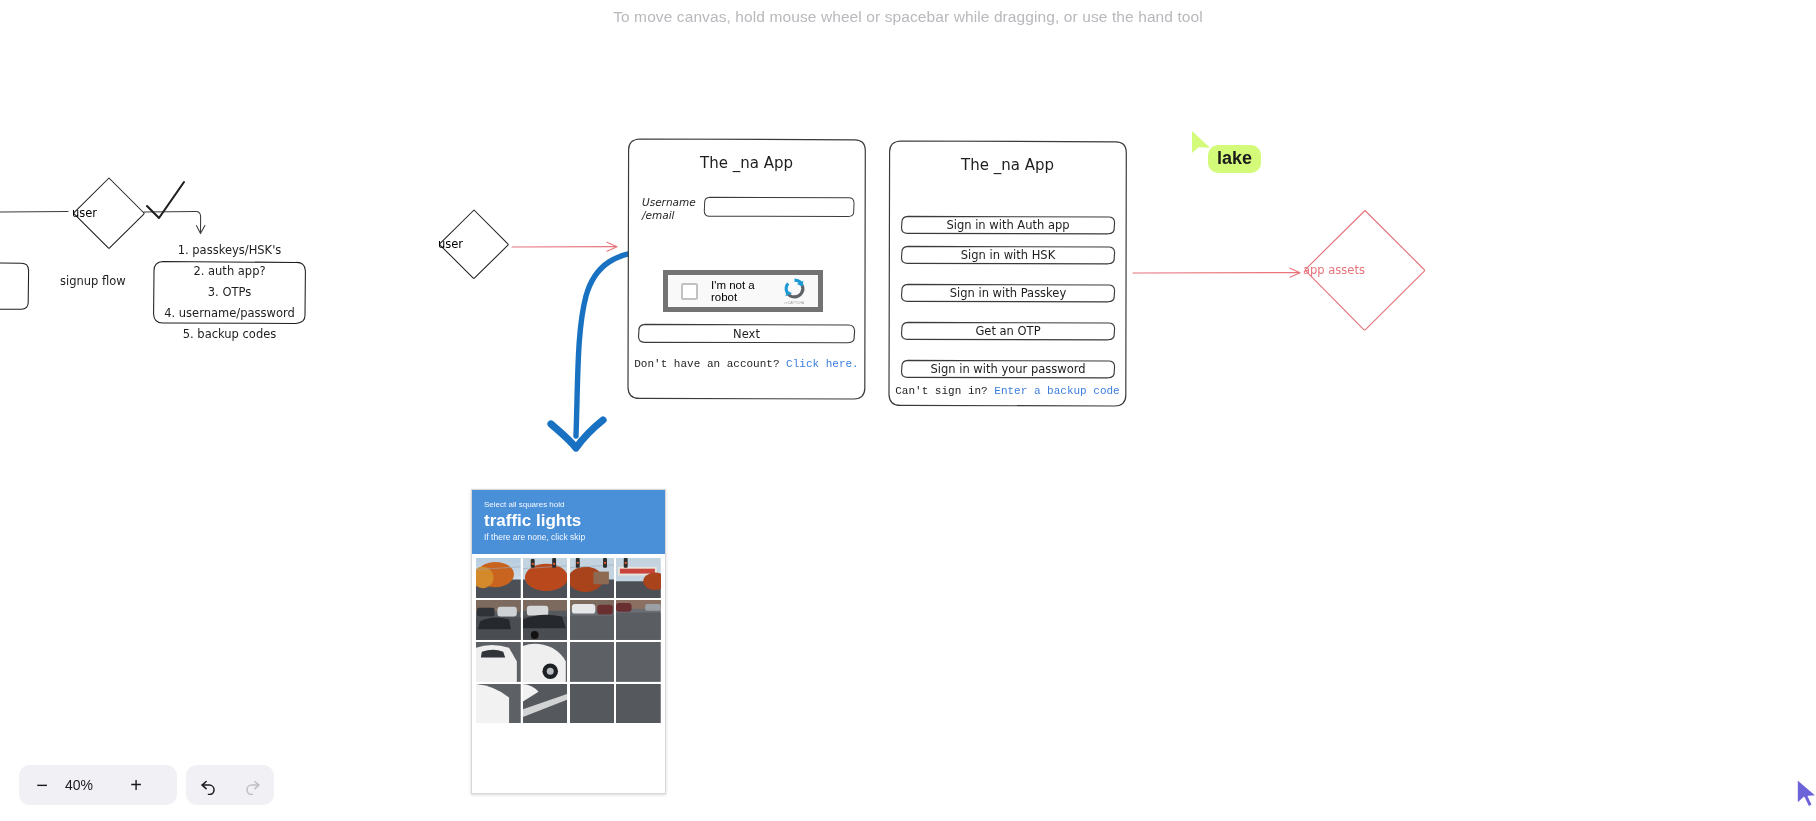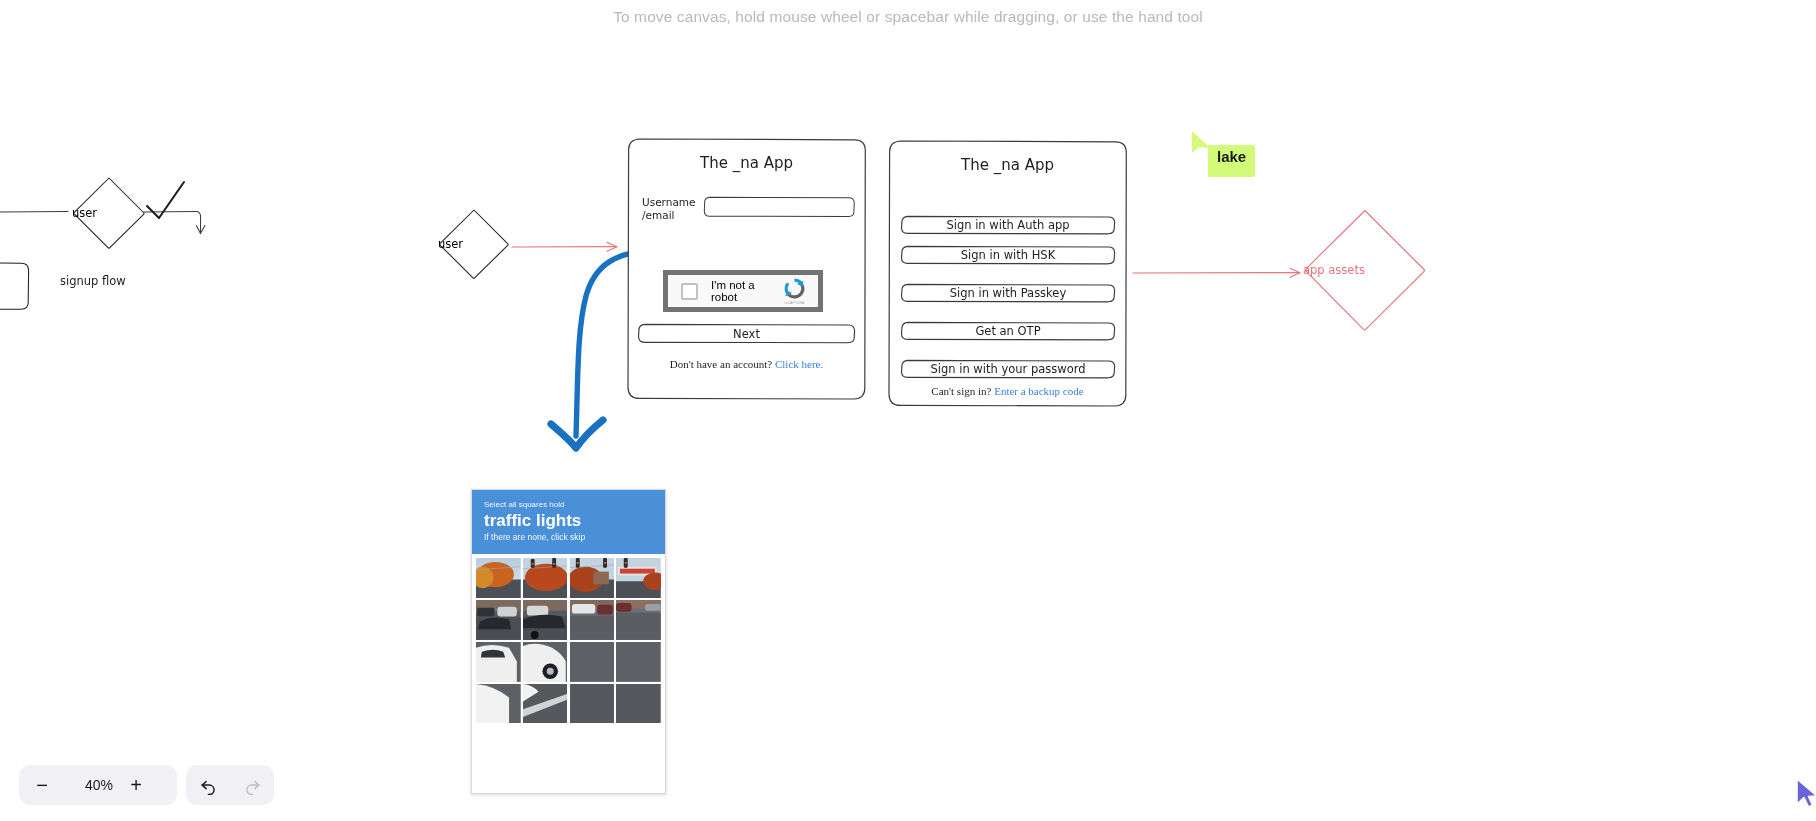--- a/index.html
+++ b/index.html
@@ -48,33 +48,33 @@
   
   .card { position: absolute; }
   .card > svg.frame { position: absolute; inset: 0; overflow: visible; }
   .card .card-in { position: relative; z-index: 3; width: 100%; height: 100%; }
   .card-title {
     text-align: center; font-family: "DejaVu Sans", sans-serif;
     font-size: 15px; color: #1e1e1e;
   }
   .fieldlabel {
     font-family: "DejaVu Sans", sans-serif; font-size: 10.5px;
-    color: #1e1e1e; line-height: 1.25;
+    color: #1e1e1e; line-height: 1.25; font-style: italic;
   }
   .hwbtn {
     position: relative; display: flex; align-items: center; justify-content: center;
     font-family: "DejaVu Sans", sans-serif; font-size: 11.5px; color: #1e1e1e;
   }
   .hwbtn > svg { position: absolute; inset: 0; overflow: visible; }
   .hwbtn > span { position: relative; z-index: 2; }
   .hwinput { position: relative; }
   .hwinput > svg { position: absolute; inset: 0; overflow: visible; }
 
   .footnote {
-    text-align: center; font-family: Liberation Serif, serif;
+    text-align: center; font-family: Liberation Mono, monospace;
     font-size: 11px; color: #1e1e1e;
   }
   .lnk { color: #3b7ddd; }
 
   
   .recaptcha {
     position: absolute;
     background: #f9f9f9; border: 5px solid #737373;
     display: flex; align-items: center;
     font-family: "Liberation Sans", sans-serif;
@@ -116,30 +116,30 @@
   .toolbar {
     position: absolute; background: #f1f0f4; border-radius: 11px;
     display: flex; align-items: center; height: 40px;
   }
   .tb-btn {
     display: flex; align-items: center; justify-content: center;
     height: 40px; color: #1b1b1f; background: none; border: none;
   }
   .tb-zoomval {
     font-family: "Liberation Sans", sans-serif; font-size: 14px;
-    color: #1b1b1f; width: 48px; text-align: right;
+    color: #1b1b1f; width: 48px; text-align: left;
   }
 
   
   .collab { position: absolute; }
   .collab-name {
     position: absolute; left: 18px; top: 15px;
     background: #d4fa7a; color: #1b1b1b;
-    font-family: "Liberation Sans", sans-serif; font-weight: bold; font-size: 15px;
-    padding: 3px 9px 12px; border-radius: 2px; white-space: nowrap;
+    font-family: "Liberation Sans", sans-serif; font-weight: bold; font-size: 18px;
+    padding: 3px 9px 4px; border-radius: 10px; white-space: nowrap;
   }
 
   svg { display: block; }
 </style>
 </head>
 <body>
 
 <div id="canvas">
 
   <div class="hint">To move canvas, hold mouse wheel or spacebar while dragging, or use the hand tool</div>
@@ -165,20 +165,32 @@
   </svg>
 
   <svg style="position:absolute;left:142px;top:160px;width:80px;height:80px;overflow:visible;" aria-hidden="true">
     <path d="M2,52 L54,51.4 Q58.5,51.4 58.6,56.5 L58.5,72" fill="none" stroke="#3b3b3b" stroke-width="1.05" stroke-linecap="round" stroke-linejoin="round"></path>
     <path d="M54.4,65.6 L58.5,73.6 L62.9,65.4" fill="none" stroke="#3b3b3b" stroke-width="1.05" stroke-linecap="round" stroke-linejoin="round"></path>
     <path d="M5,46 L17,58 L42,22" fill="none" stroke="#1e1e1e" stroke-width="2.1" stroke-linecap="round" stroke-linejoin="round"></path>
   </svg>
 
   <div class="hw" style="position:absolute;left:60px;top:274px;font-size:11.5px;">signup flow</div>
 
+  <div class="rbox" style="left:152px; top:260px; width:155px; height:65px;">
+    <svg viewBox="0 0 155 65" preserveAspectRatio="none" aria-hidden="true">
+      <path d="M11,1.6 L144,2.4 Q153,2 153.4,11 L153,54.5 Q153.4,63 144,63.4 L11.5,63 Q2,63.4 1.6,54.2 L2,11 Q1.8,2.3 11,1.6 Z" fill="none" stroke="#1e1e1e" stroke-width="1.05" stroke-linecap="round"></path>
+    </svg>
+    <div class="listbox-text">
+      <div>1. passkeys/HSK's</div>
+      <div>2. auth app?</div>
+      <div>3. OTPs</div>
+      <div>4. username/password</div>
+      <div>5. backup codes</div>
+    </div>
+  </div>
 
   <div class="diamond" style="left:438px; top:208px; width:72px; height:72px;">
     <svg viewBox="0 0 72 72" preserveAspectRatio="none" aria-hidden="true">
       <path d="M36,2 L69.6,35.6 Q70.7,36.5 69.7,37.4 L36.6,69.9 Q35.9,70.7 35,69.8 L2.3,37.3 Q1.2,36.3 2.2,35.4 Z" fill="none" stroke="#1e1e1e" stroke-width="1.05" stroke-linejoin="round"></path>
     </svg>
     <span class="dlabel">user</span>
   </div>
 
   <svg style="position:absolute;left:512px;top:239px;width:115px;height:16px;overflow:visible;" aria-hidden="true">
     <path d="M0,8 L104,7.6" fill="none" stroke="#e8747c" stroke-width="1.15" stroke-linecap="round"></path>

